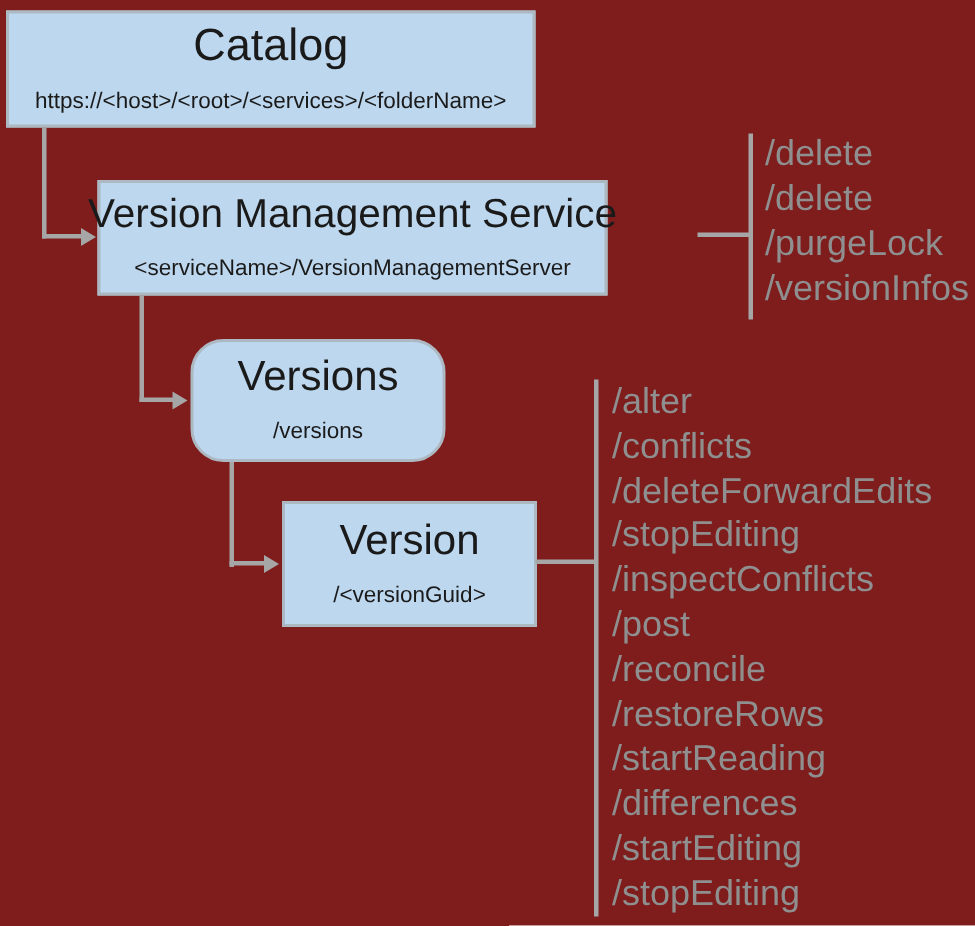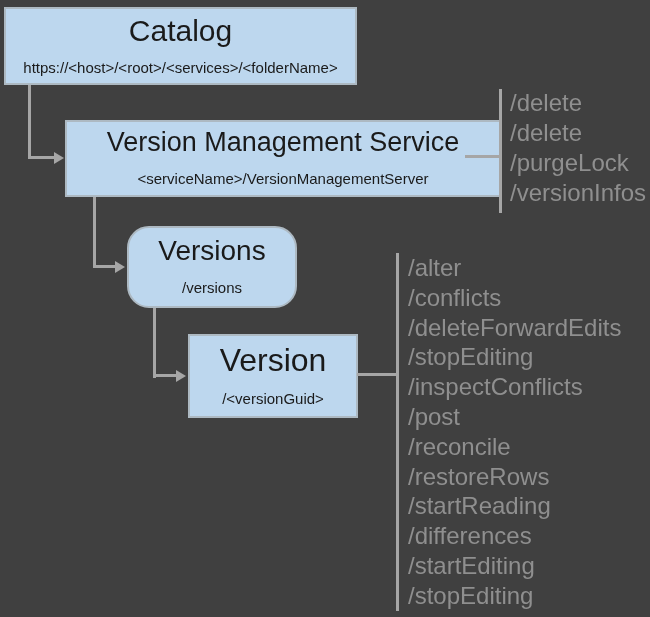--- a/index.html
+++ b/index.html
@@ -2,21 +2,21 @@
 <html><head>
 <meta charset="utf-8">
 <style>
   * { margin: 0; padding: 0; box-sizing: border-box; }
   html, body { background: #ffffff; }
   body { font-family: "Liberation Sans", sans-serif; }
   .stage {
     position: relative;
     width: 650px;
     height: 617px;
-    background: #404040;
+    background: #7f1d1d;
     overflow: hidden;
   }
   .node {
     position: absolute;
     background: #bdd7ee;
     border: 2px solid #adb9c2;
     display: flex;
     flex-direction: column;
     align-items: center;
     justify-content: center;
@@ -29,26 +29,26 @@
   }
   .node .subtitle {
     color: #1a1a1a;
     font-size: 15px;
     line-height: 1.25;
     margin-top: 12px;
     white-space: nowrap;
   }
   #node-catalog   { left: 4px;   top: 7px;   width: 353px; height: 78px; }
   #node-catalog .title { font-size: 30px; }
-  #node-vms       { left: 65px;  top: 120px; width: 436px; height: 77px; }
+  #node-vms       { left: 65px;  top: 120px; width: 340px; height: 77px; }
   #node-vms .title { font-size: 27px; }
   #node-versions  { left: 127px; top: 226px; width: 170px; height: 82px; border-radius: 22px; }
   #node-versions .title { font-size: 28px; }
   #node-version   { left: 188px; top: 334px; width: 170px; height: 84px; }
-  #node-version .title { font-size: 32px; }
+  #node-version .title { font-size: 28px; }
 
   .conn { position: absolute; background: #a6a6a6; }
   .arrowhead {
     position: absolute;
     width: 0; height: 0;
     border-top: 6px solid transparent;
     border-bottom: 6px solid transparent;
     border-left: 10px solid #a6a6a6;
   }
 

